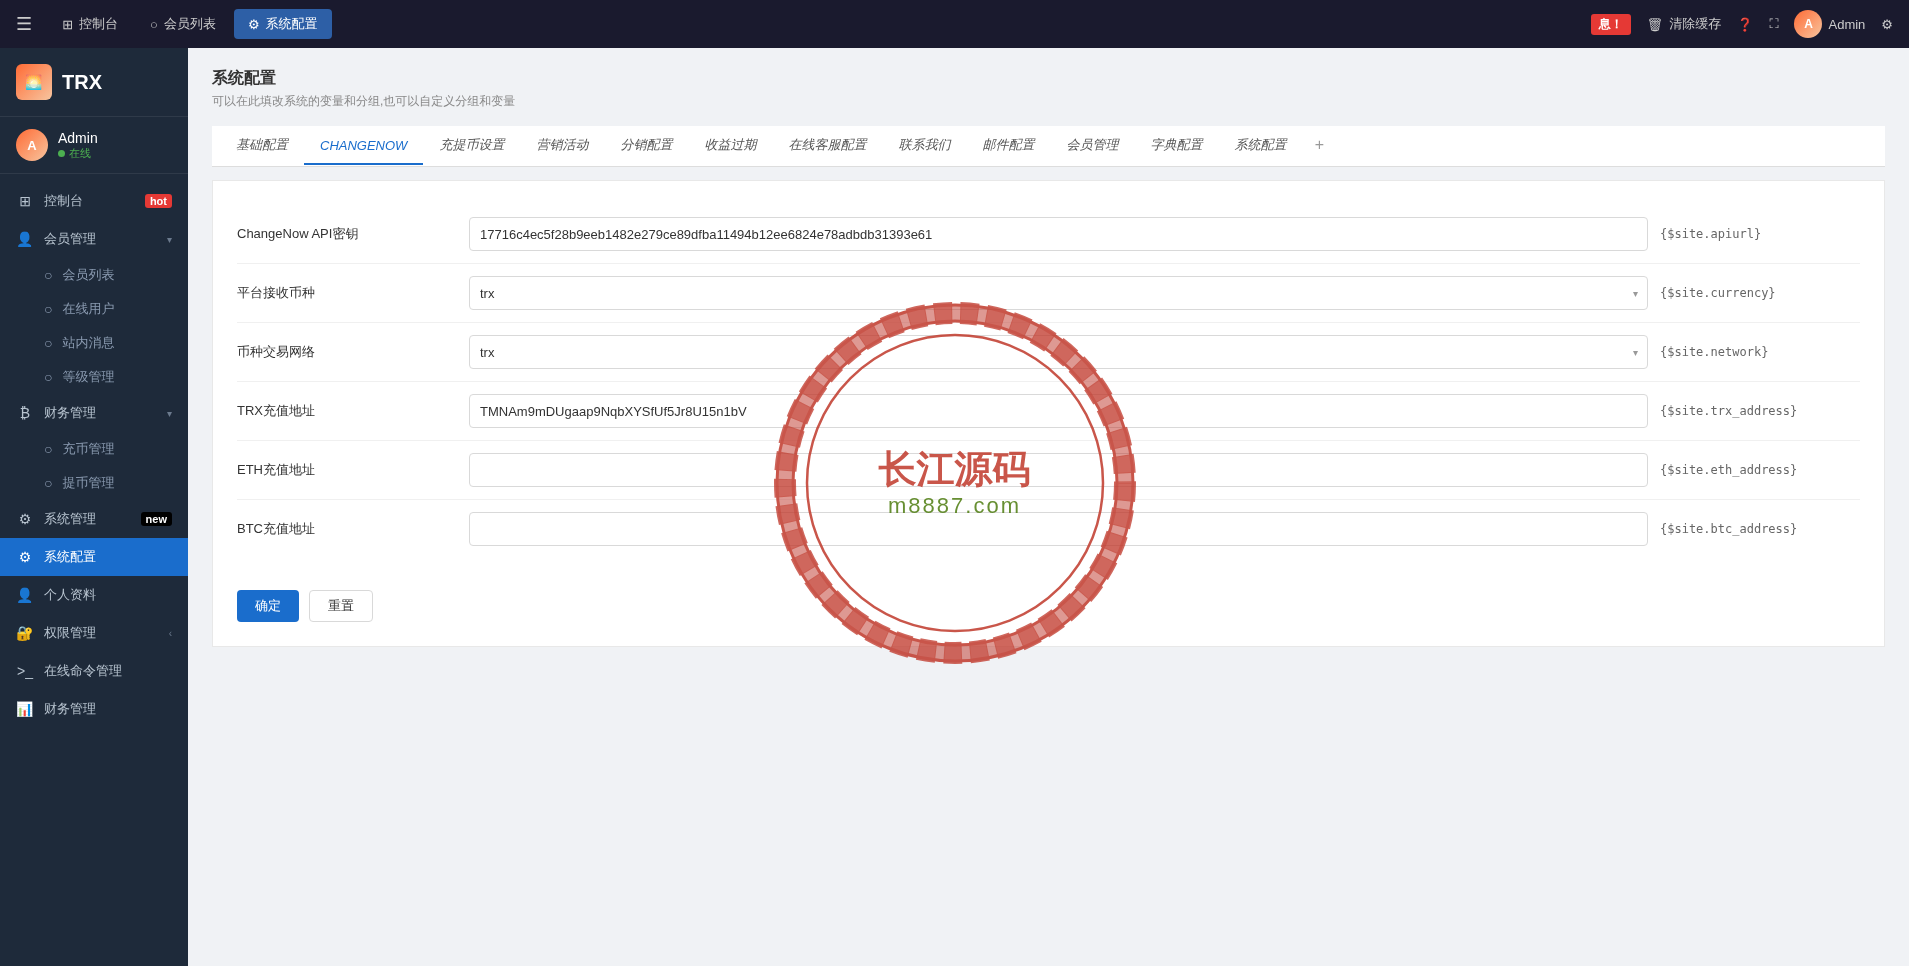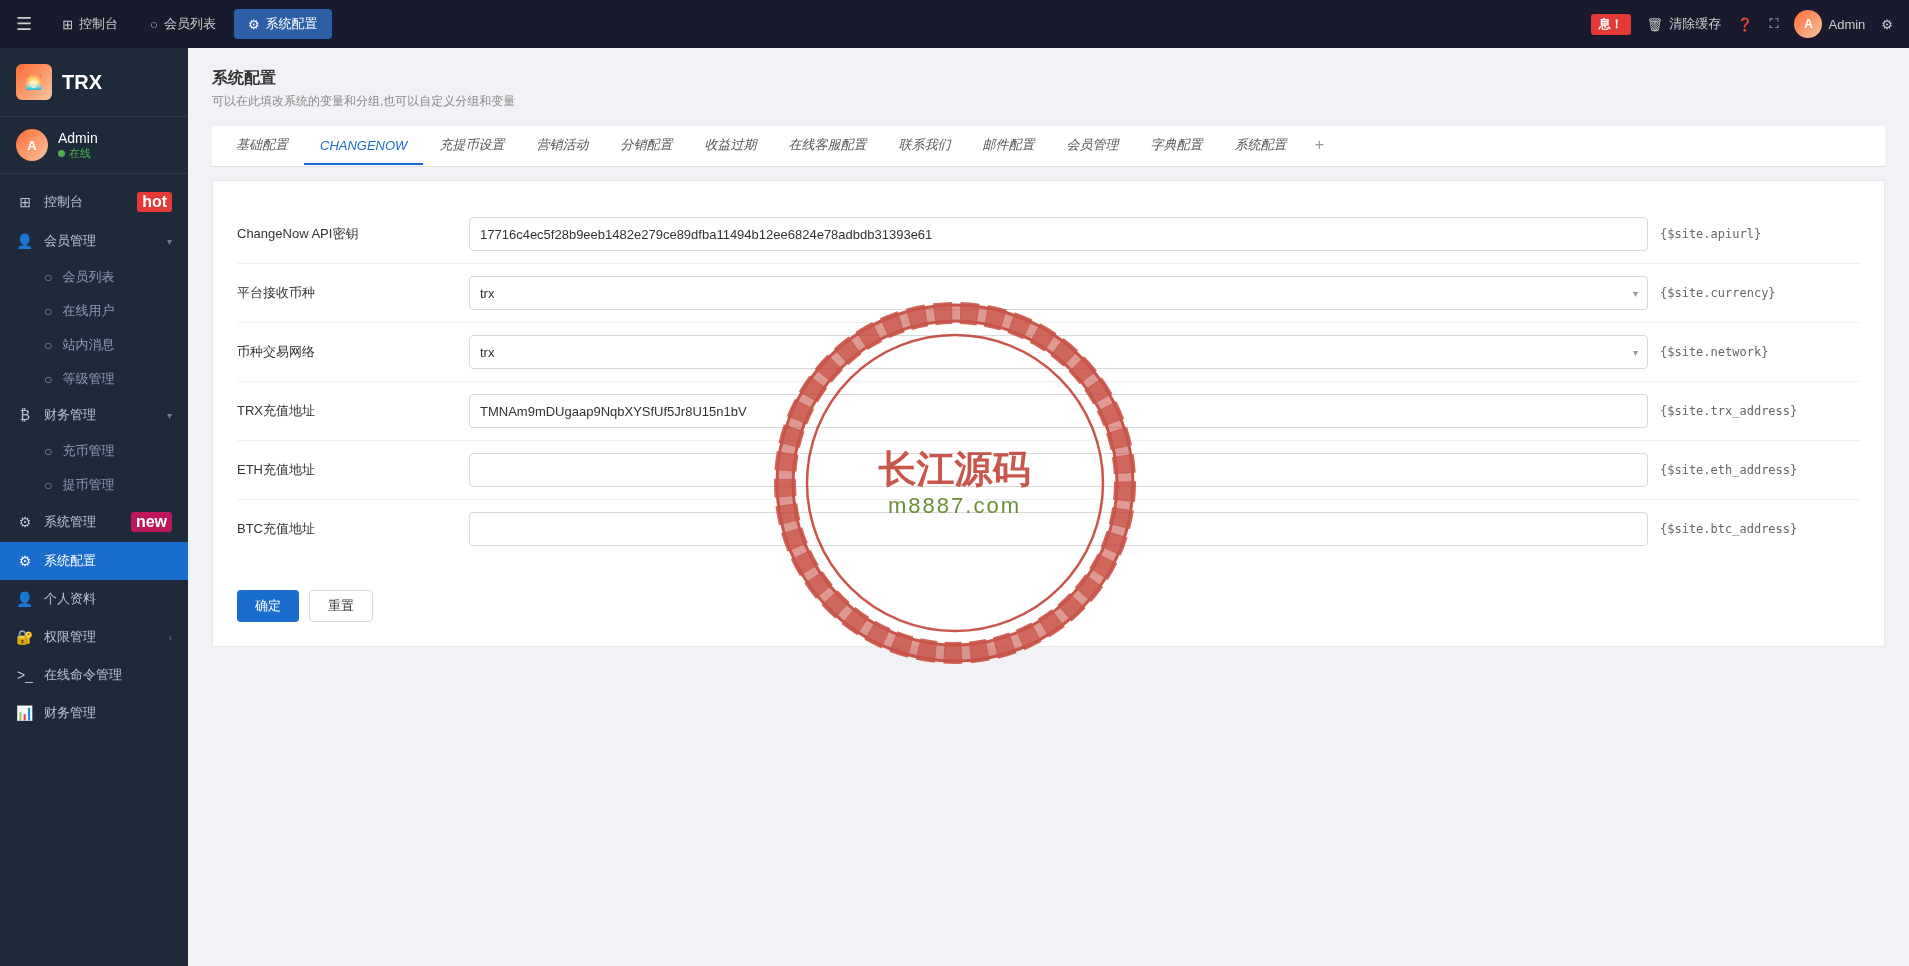--- a/index.html
+++ b/index.html
@@ -107,25 +107,25 @@
     .sidebar-nav { flex: 1; padding: 8px 0; }
     .sidebar-section-item {
       display: flex; align-items: center; gap: 10px;
       padding: 10px 16px; cursor: pointer; color: #b8c4d0;
       font-size: 13px; position: relative;
     }
     .sidebar-section-item.active { background: #1a6dcc; color: #fff; }
     .sidebar-item-icon { font-size: 14px; width: 18px; text-align: center; flex-shrink: 0; }
     .sidebar-item-label { flex: 1; }
     .sidebar-item-badge {
-      font-size: 16px; padding: 1px 5px; border-radius: 3px;
+      font-size: 11px; padding: 1px 5px; border-radius: 3px;
       font-weight: bold;
     }
     .badge-hot { background: #e53935; color: #fff; }
-    .badge-new { background: #be185d; color: #fff; }
+    .badge-new { background: #000000; color: #fff; }
     .sidebar-arrow { font-size: 10px; color: #6b7a8d; }
     .sidebar-sub-item {
       display: flex; align-items: center; gap: 10px;
       padding: 8px 16px 8px 44px; cursor: pointer;
       color: #8a9ab0; font-size: 13px;
     }
     .sidebar-sub-dot { font-size: 14px; }
 
     
     .content-area { flex: 1; overflow-y: auto; padding: 0; background: #f0f2f5; }

